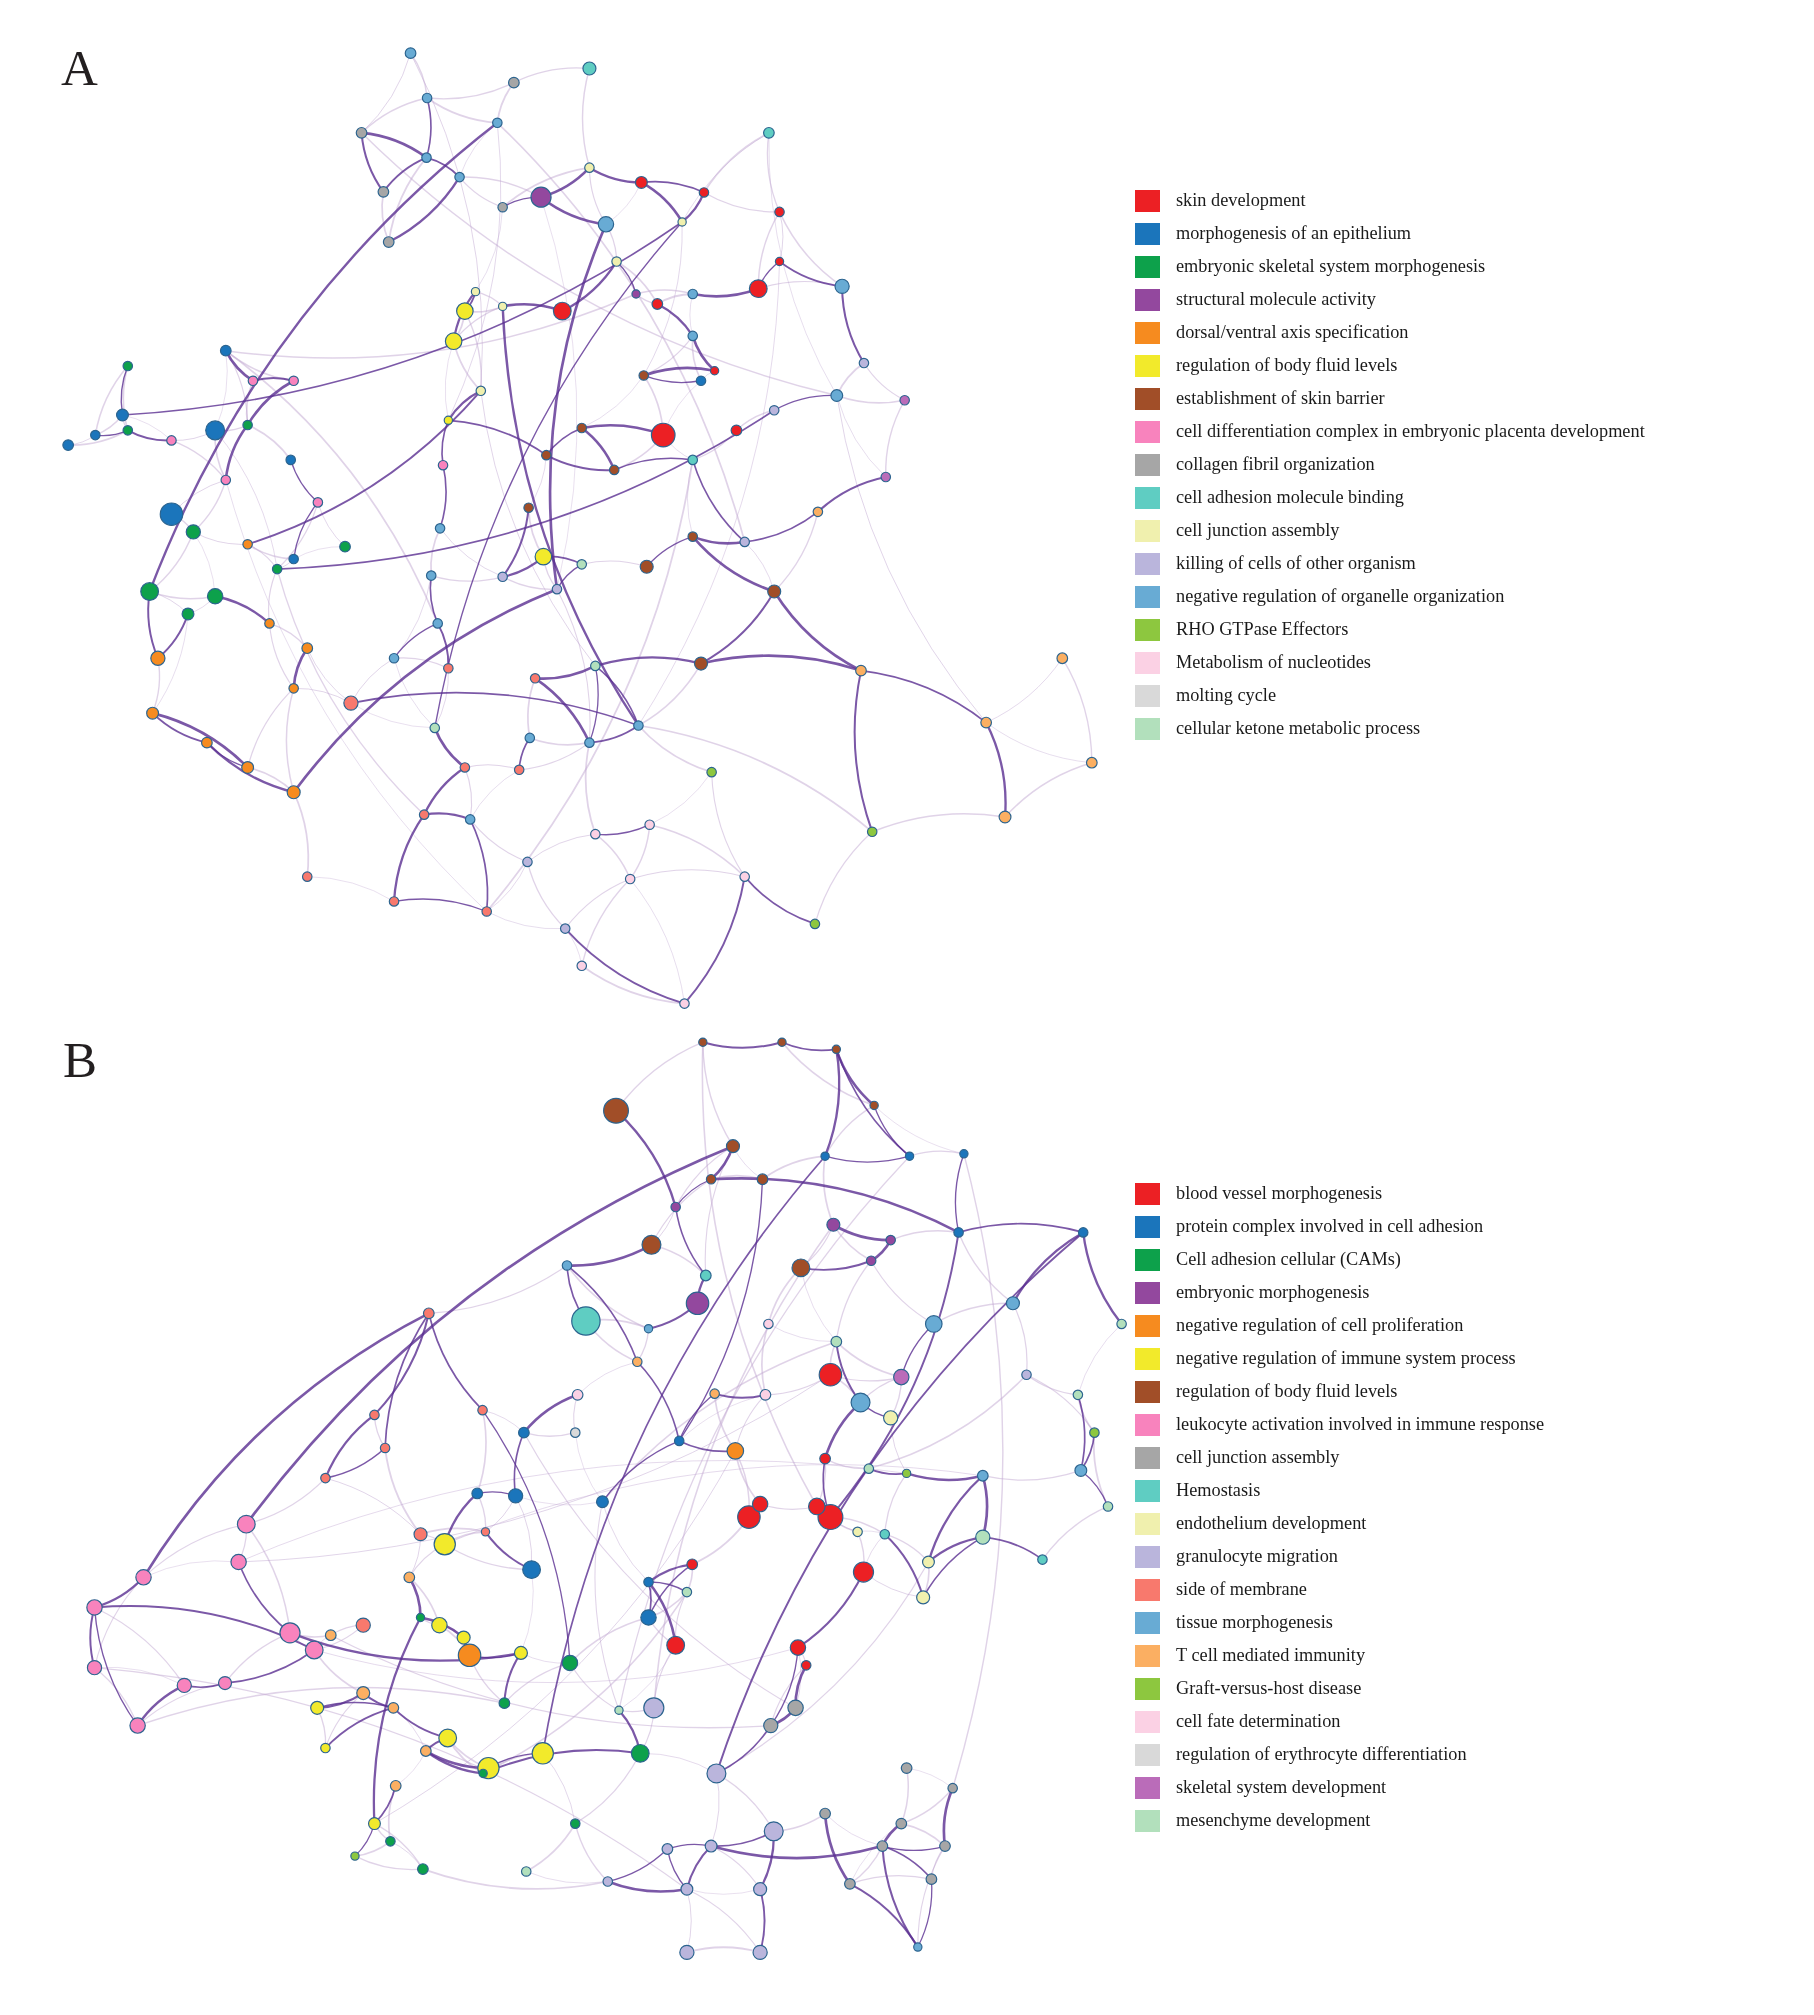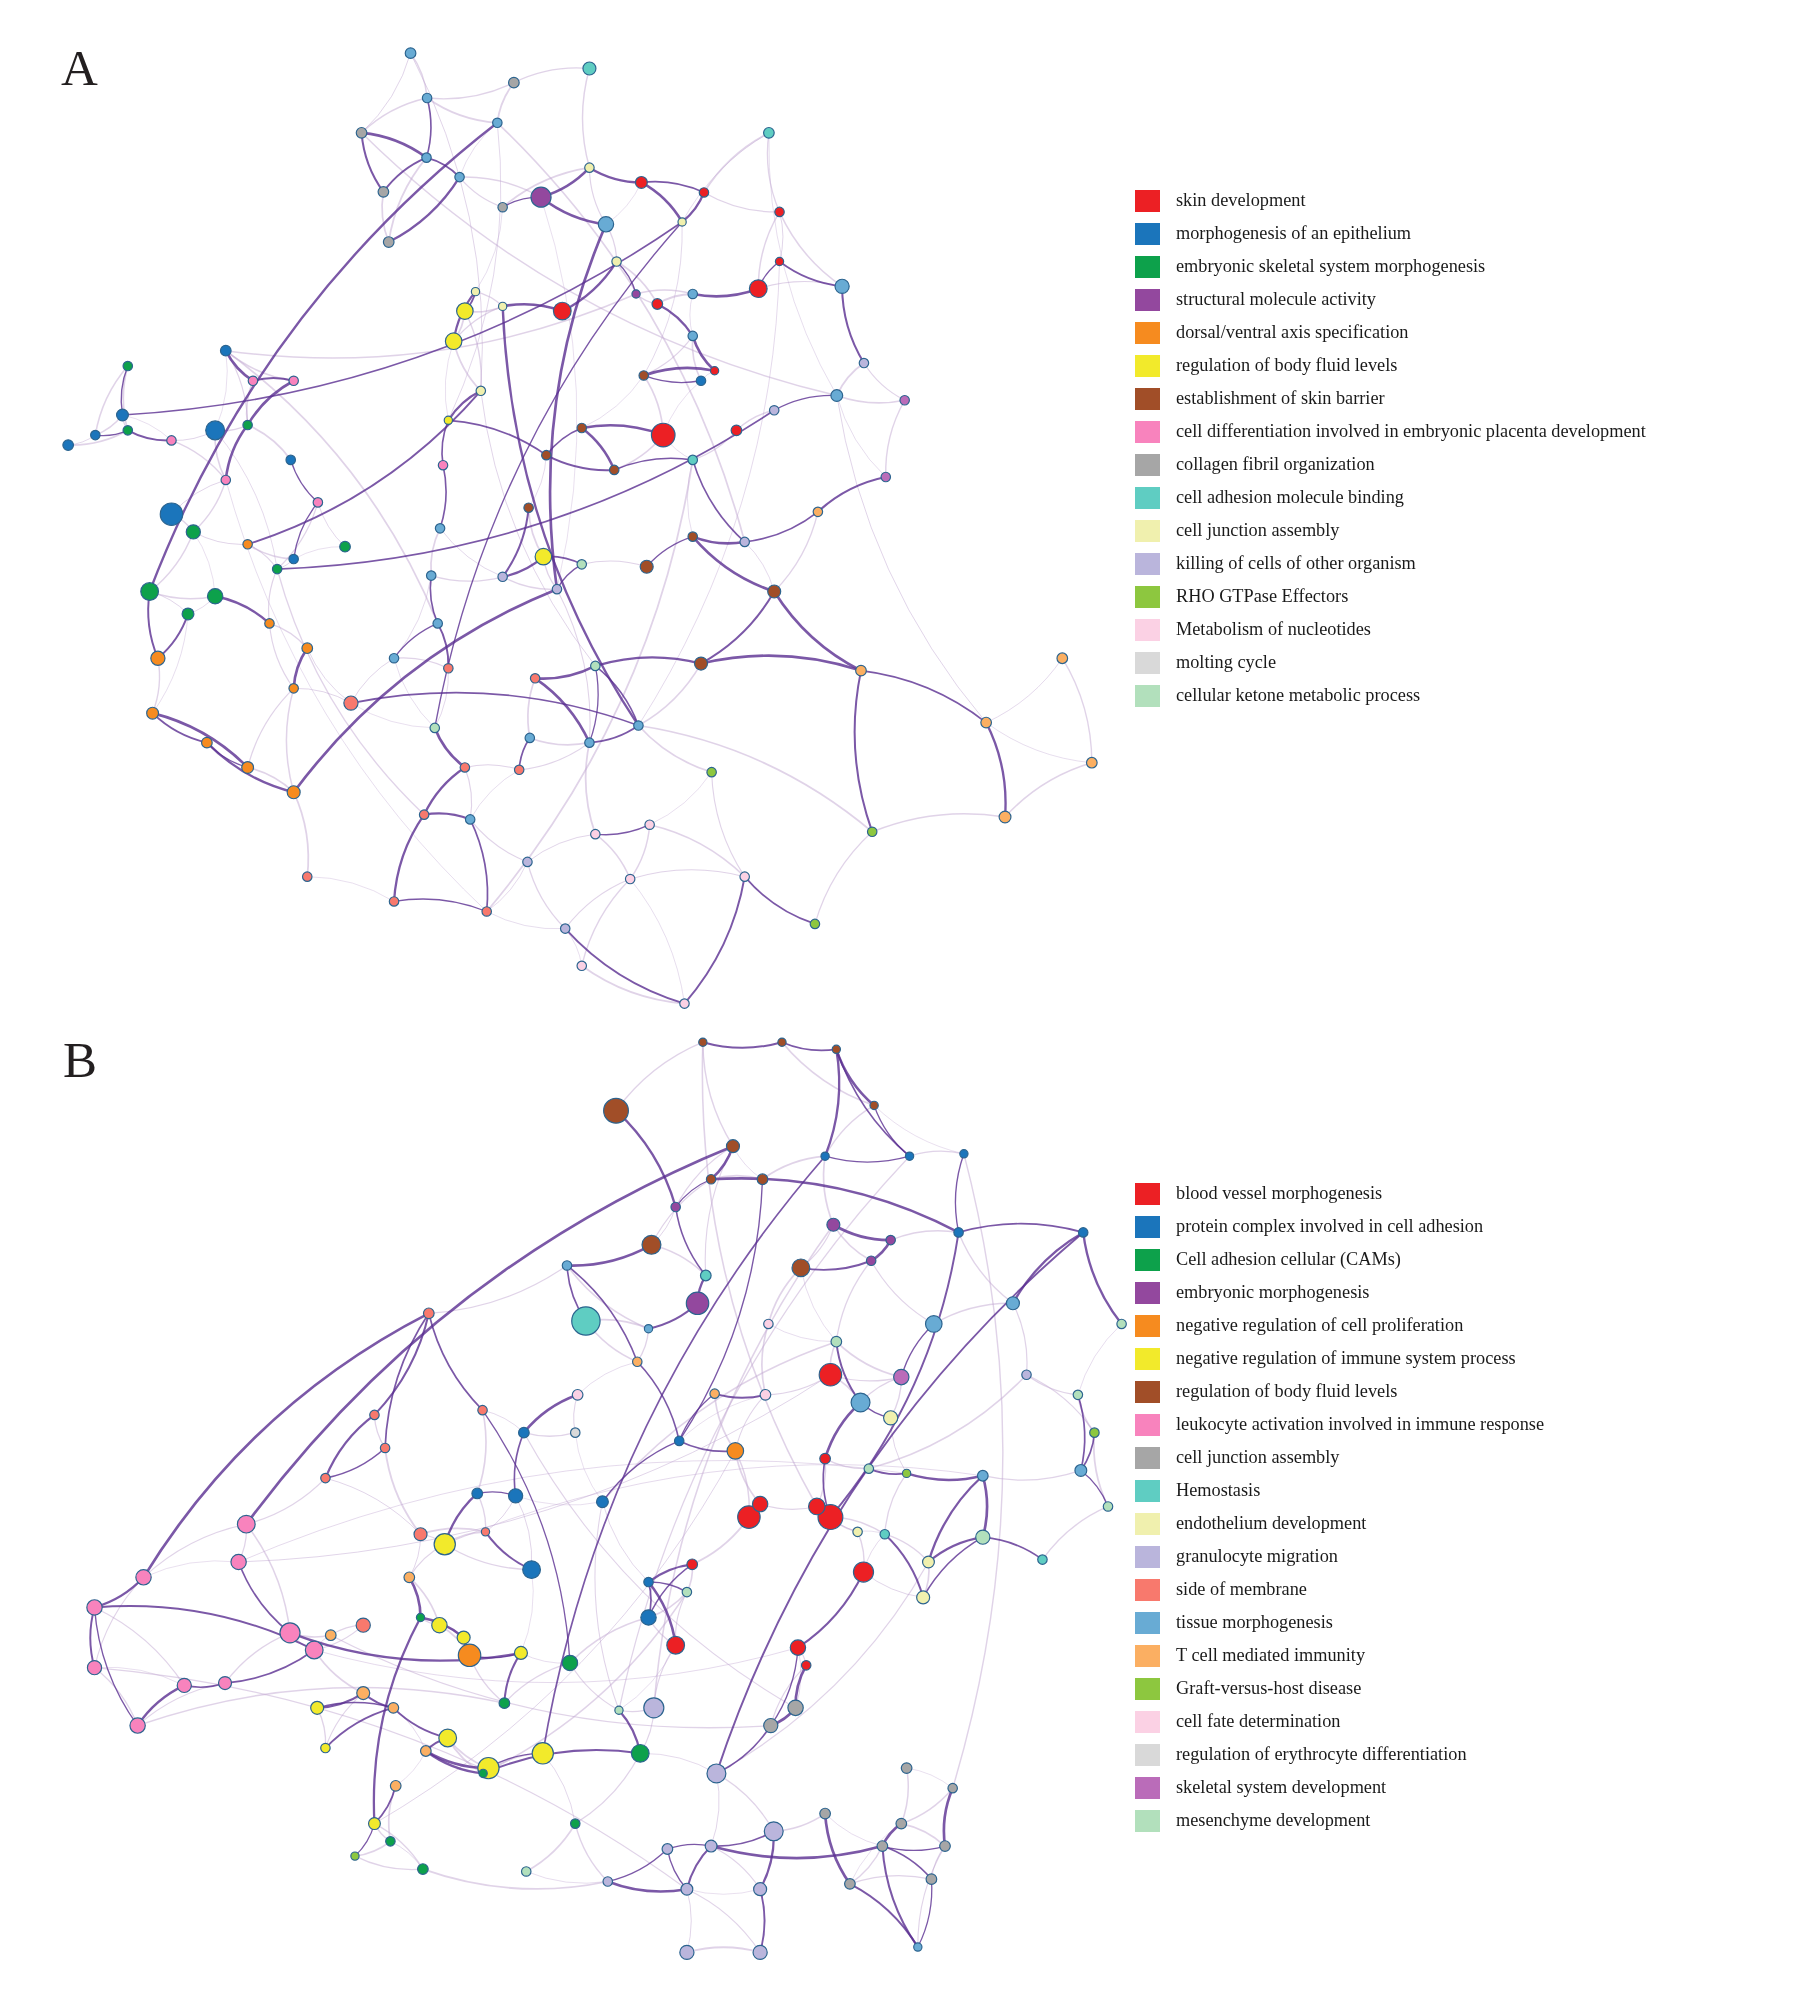--- a/index.html
+++ b/index.html
@@ -888,37 +888,41 @@
       <div class="legend-row">
         <span class="swatch" style="background: rgb(242, 234, 43);"></span>
         <span class="legend-label">regulation of body fluid levels</span>
       </div>
       <div class="legend-row">
         <span class="swatch" style="background: rgb(161, 78, 40);"></span>
         <span class="legend-label">establishment of skin barrier</span>
       </div>
       <div class="legend-row">
         <span class="swatch" style="background: rgb(248, 131, 189);"></span>
-        <span class="legend-label">cell differentiation involved in embryonic placenta development</span>
+        <span class="legend-label">cell differentiation complex in embryonic placenta development</span>
       </div>
       <div class="legend-row">
         <span class="swatch" style="background: rgb(166, 166, 166);"></span>
         <span class="legend-label">collagen fibril organization</span>
       </div>
       <div class="legend-row">
         <span class="swatch" style="background: rgb(95, 205, 194);"></span>
         <span class="legend-label">cell adhesion molecule binding</span>
       </div>
       <div class="legend-row">
         <span class="swatch" style="background: rgb(240, 240, 174);"></span>
         <span class="legend-label">cell junction assembly</span>
       </div>
       <div class="legend-row">
         <span class="swatch" style="background: rgb(186, 181, 220);"></span>
         <span class="legend-label">killing of cells of other organism</span>
+      </div>
+      <div class="legend-row">
+        <span class="swatch" style="background: rgb(104, 171, 212);"></span>
+        <span class="legend-label">negative regulation of organelle organization</span>
       </div>
       <div class="legend-row">
         <span class="swatch" style="background: rgb(141, 199, 63);"></span>
         <span class="legend-label">RHO GTPase Effectors</span>
       </div>
       <div class="legend-row">
         <span class="swatch" style="background: rgb(251, 209, 228);"></span>
         <span class="legend-label">Metabolism of nucleotides</span>
       </div>
       <div class="legend-row">

